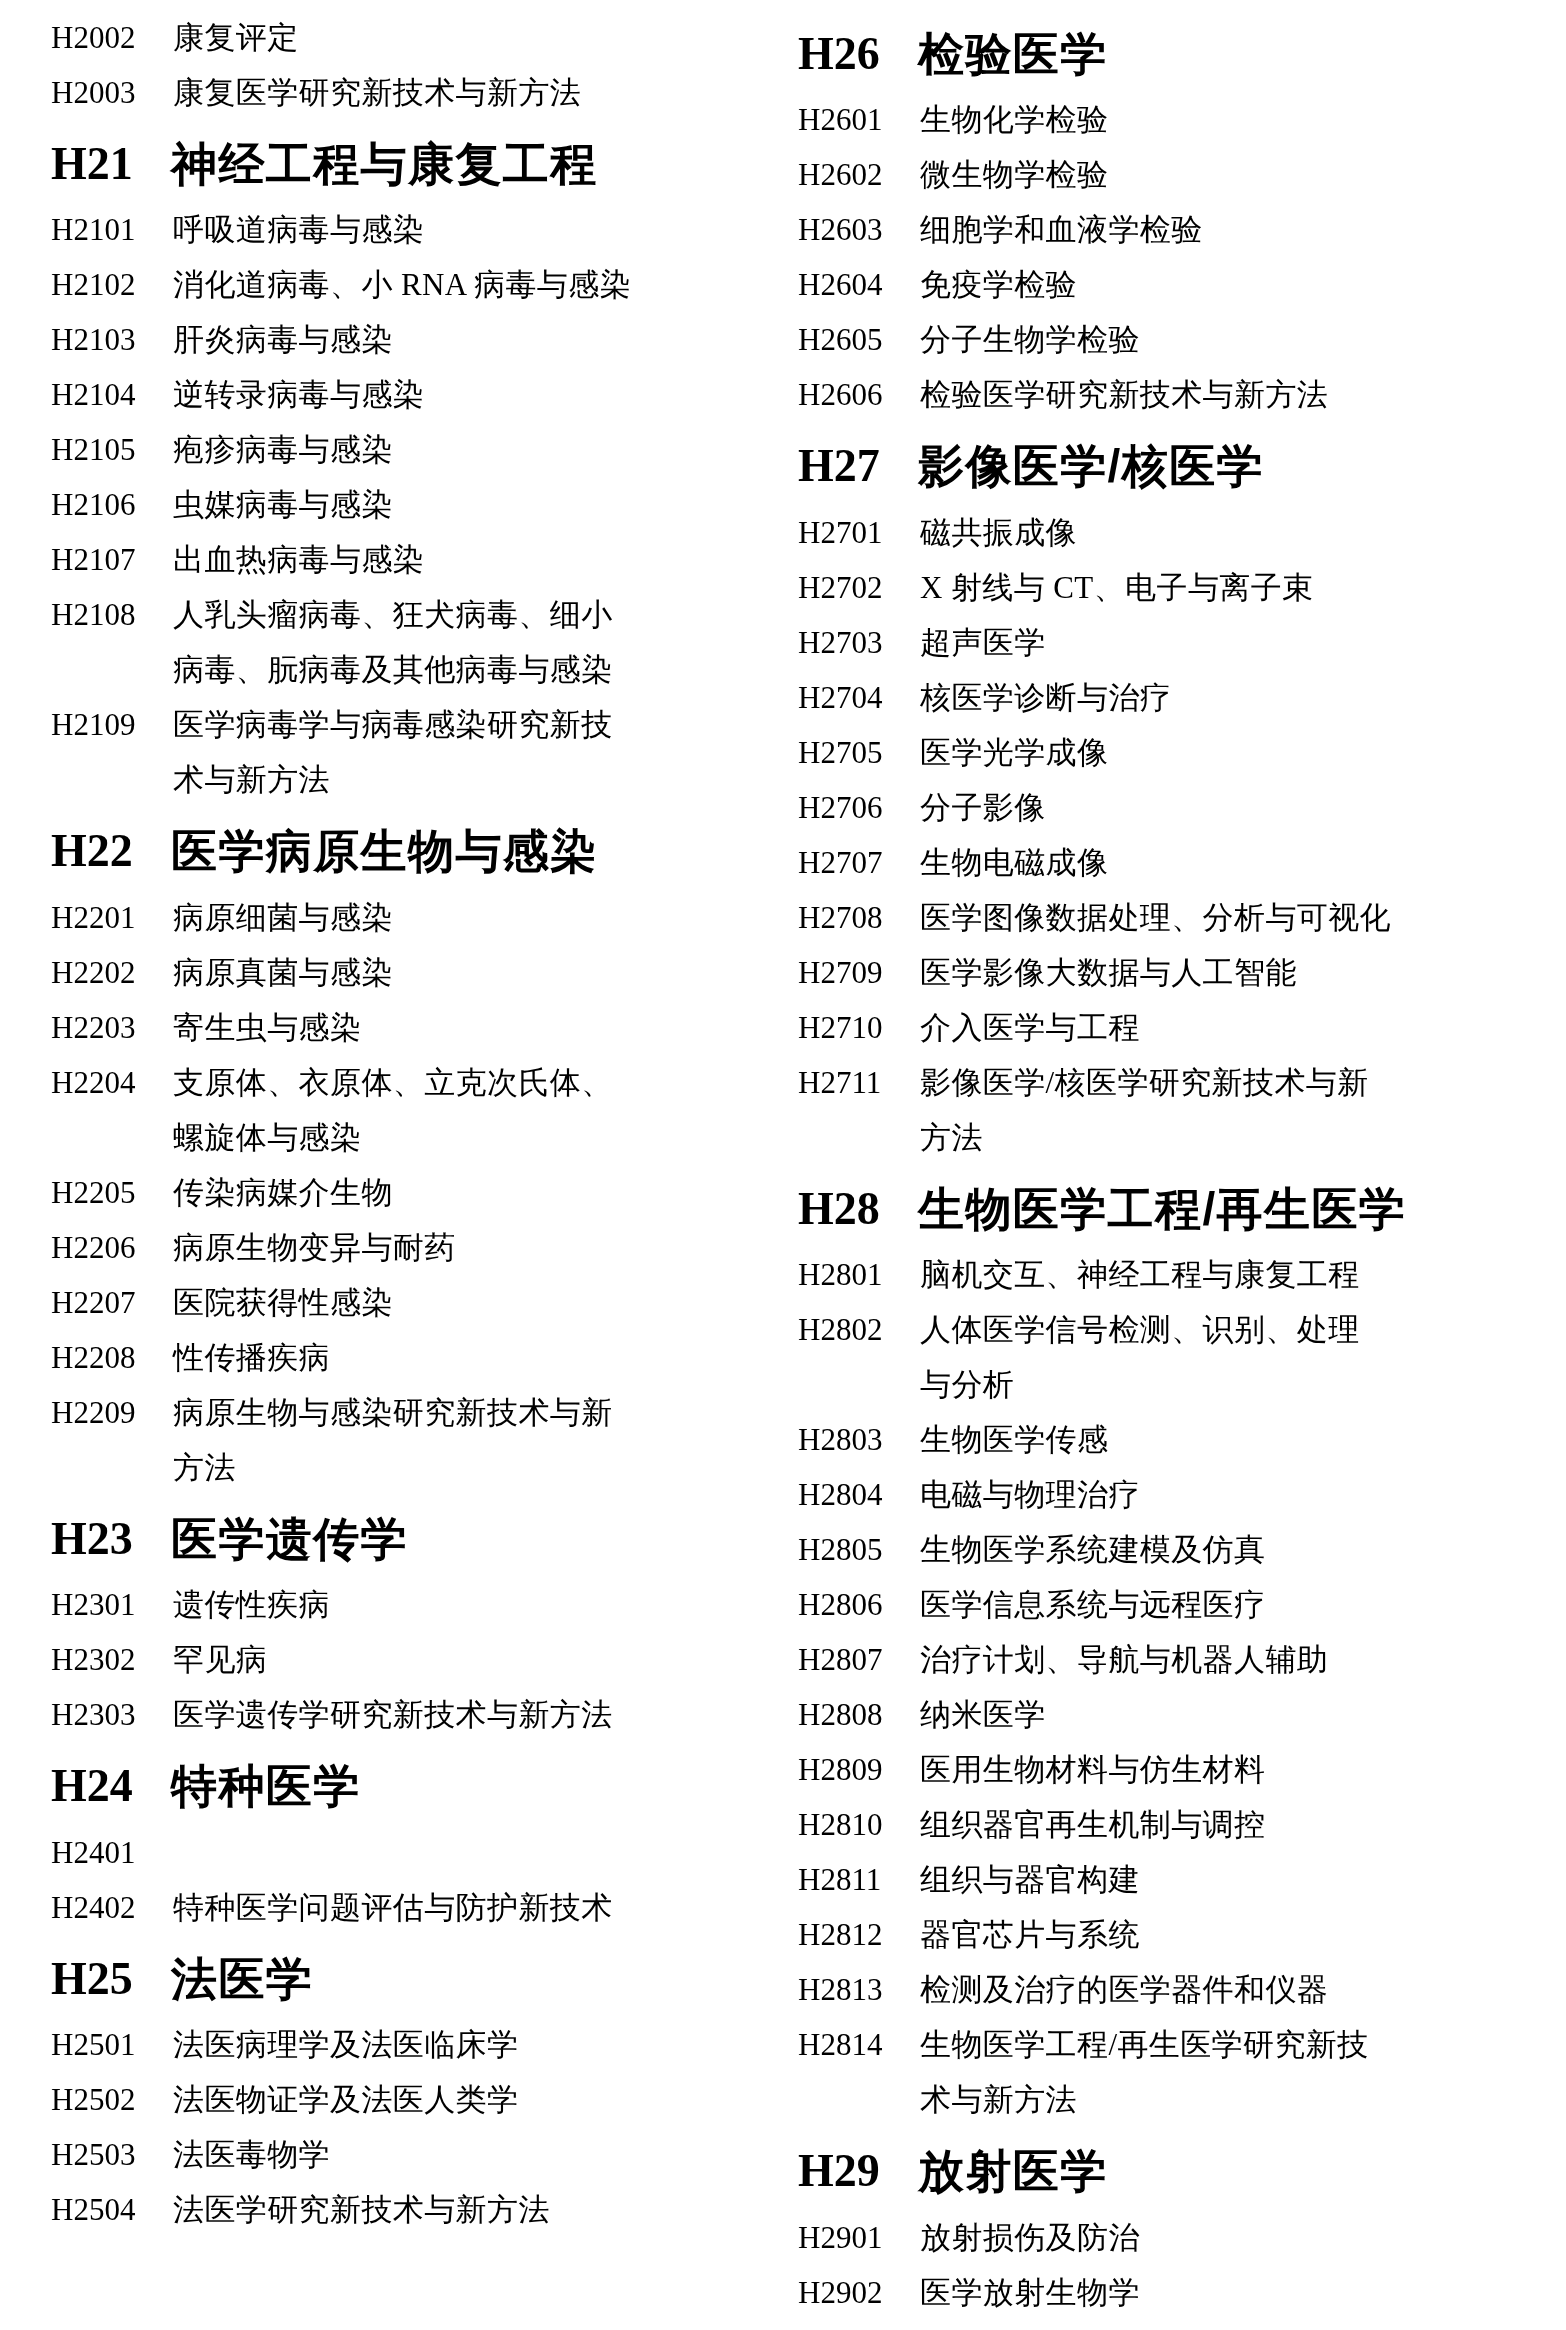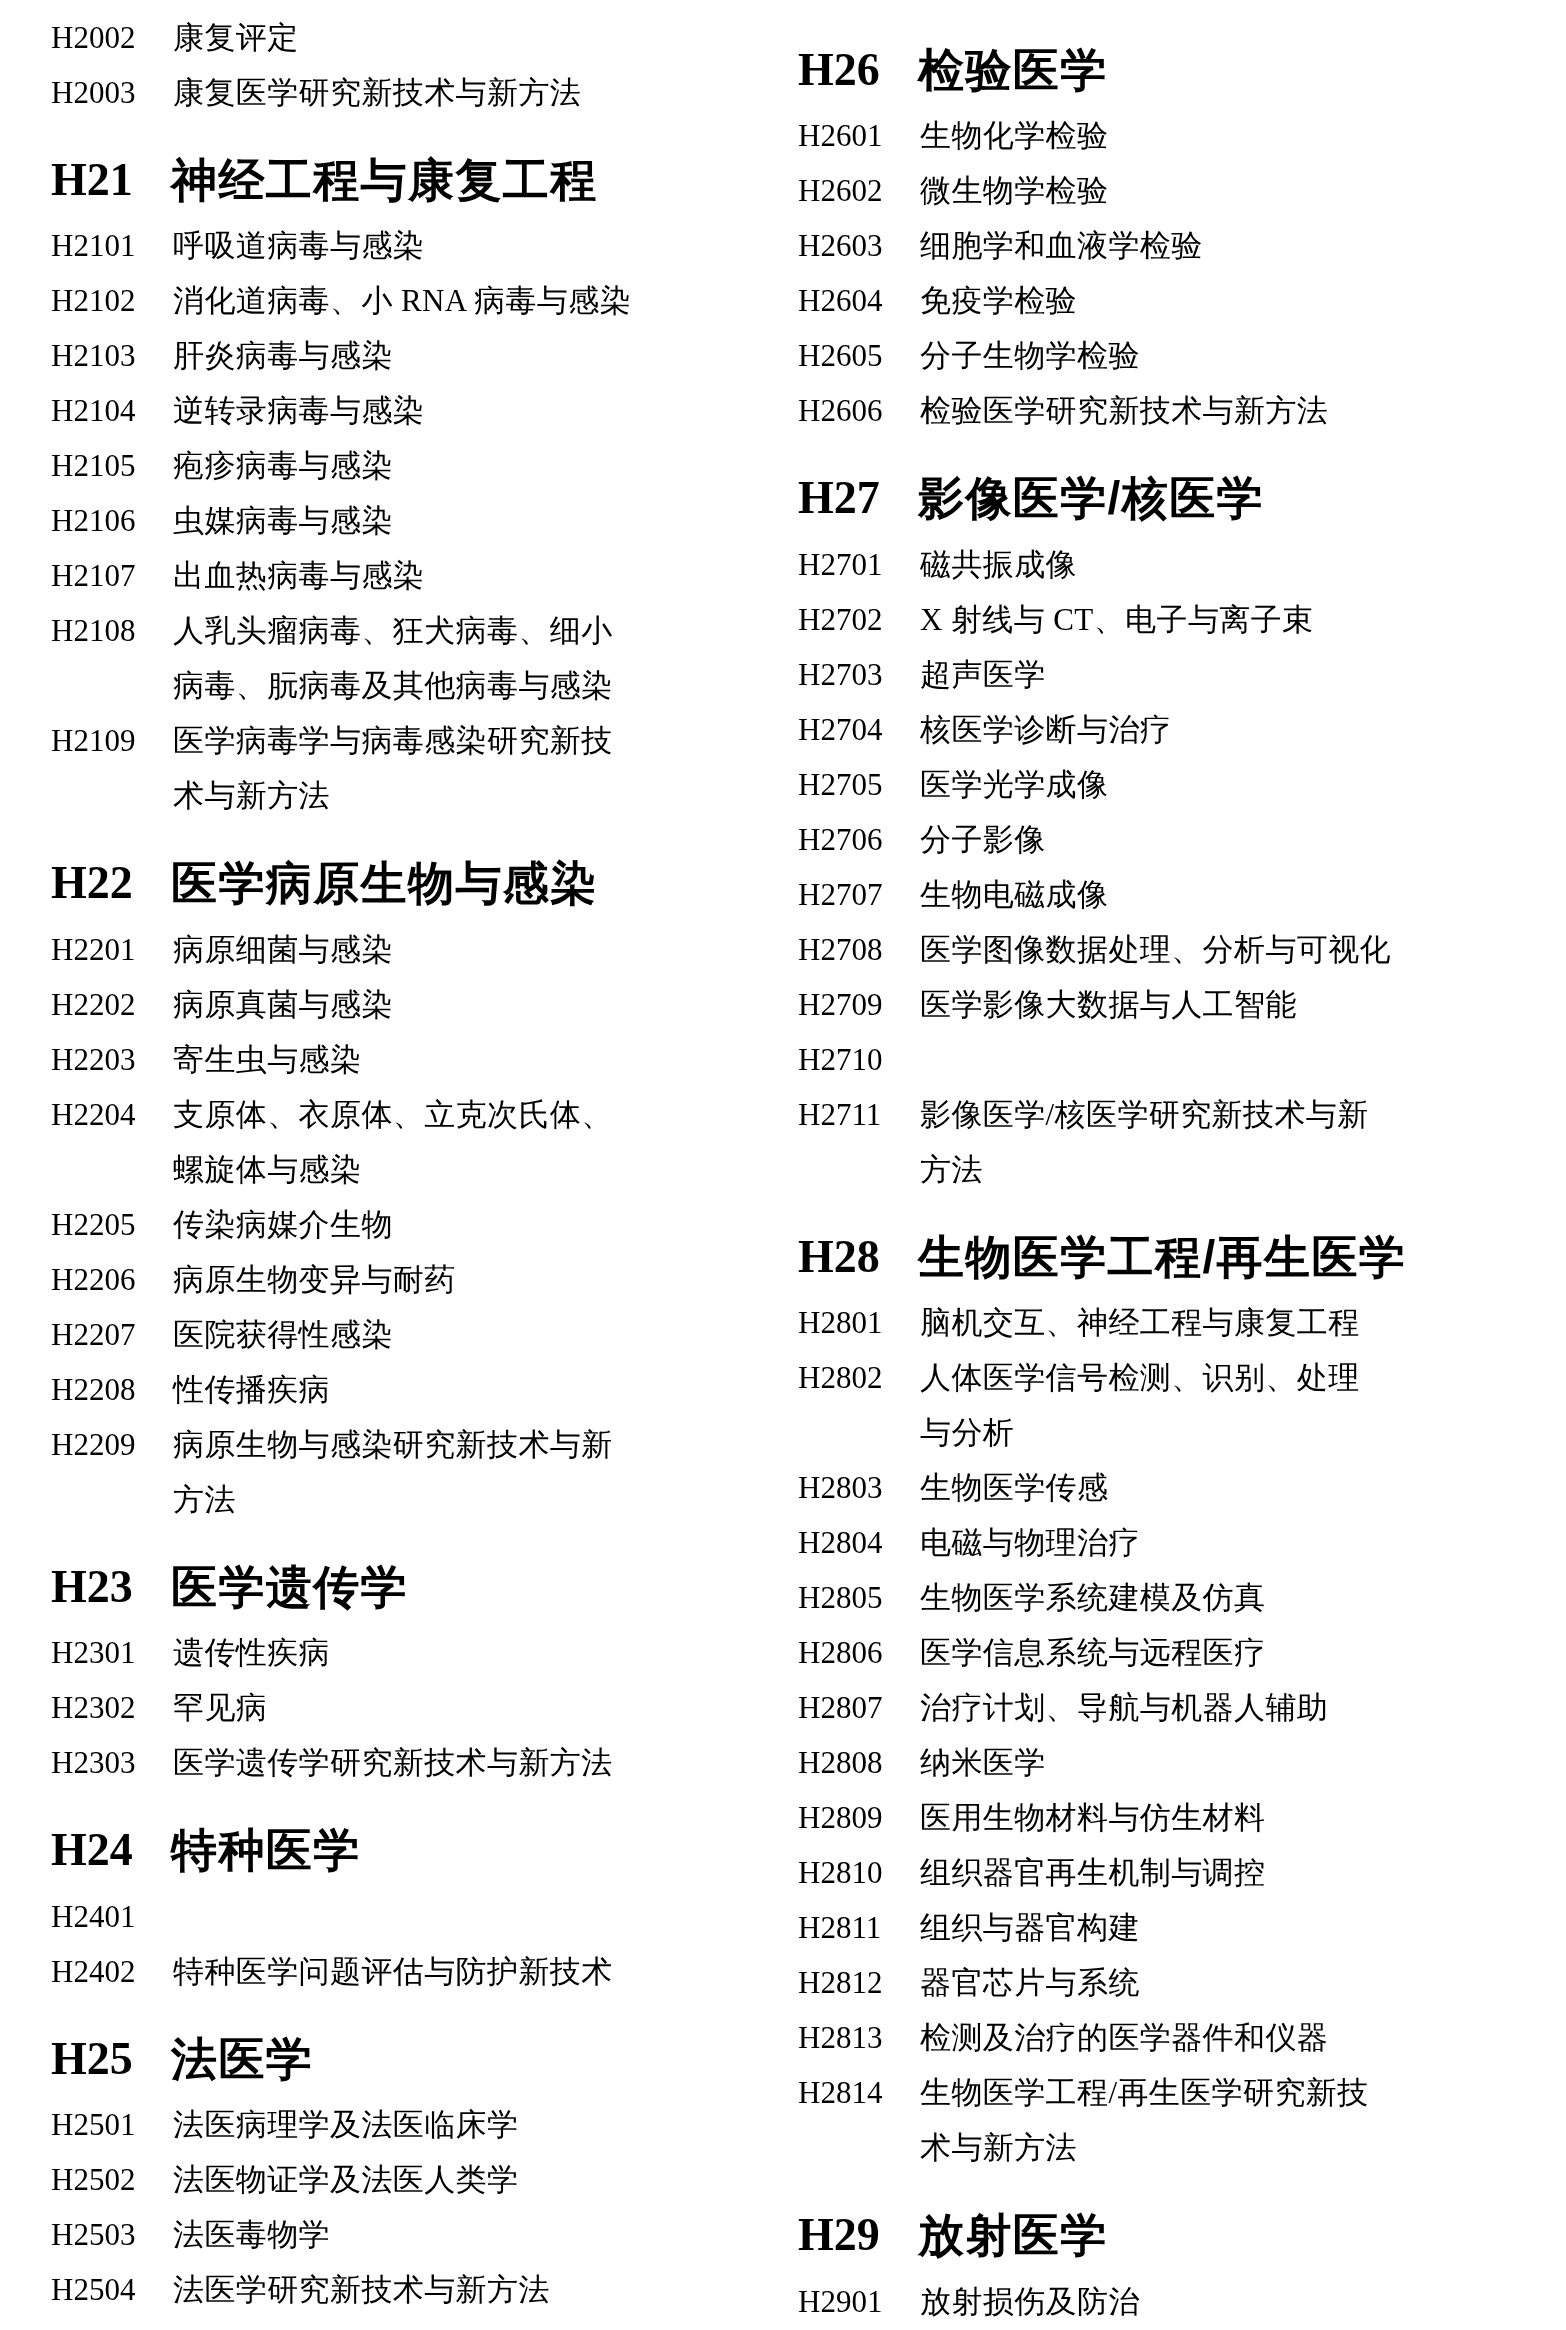--- a/index.html
+++ b/index.html
@@ -32,21 +32,20 @@
     font-family: "Liberation Serif", "DejaVu Serif", serif;
     font-weight: bold;
     font-size: 46px;
   }
   .section-title {
     font-family: "Liberation Sans", "DejaVu Sans", sans-serif;
     font-weight: bold;
     font-size: 46px;
     letter-spacing: 1.4px;
     white-space: nowrap;
-    margin-top: 16px;
   }
 
   .item-row {
     display: flex;
     align-items: flex-start;
     line-height: 55px;
   }
   .item-code {
     flex: 0 0 122px;
     font-size: 31px;
@@ -269,20 +268,21 @@
       <div class="item-row">
         <span class="item-code">H2708</span>
         <span class="item-text">医学图像数据处理、分析与可视化</span>
       </div>
       <div class="item-row">
         <span class="item-code">H2709</span>
         <span class="item-text">医学影像大数据与人工智能</span>
       </div>
       <div class="item-row">
         <span class="item-code">H2710</span>
+        <span class="item-text">介入医学与工程</span>
       </div>
       <div class="item-row">
         <span class="item-code">H2711</span>
         <span class="item-text">影像医学/核医学研究新技术与新
 方法</span>
       </div>
       <div class="section-row">
         <span class="section-code">H28</span>
         <span class="section-title">生物医学工程/再生医学</span>
       </div>

